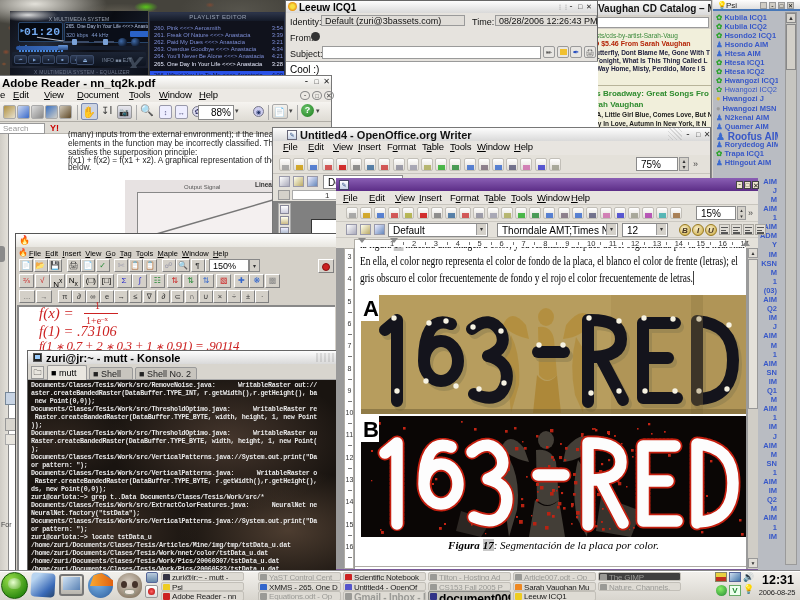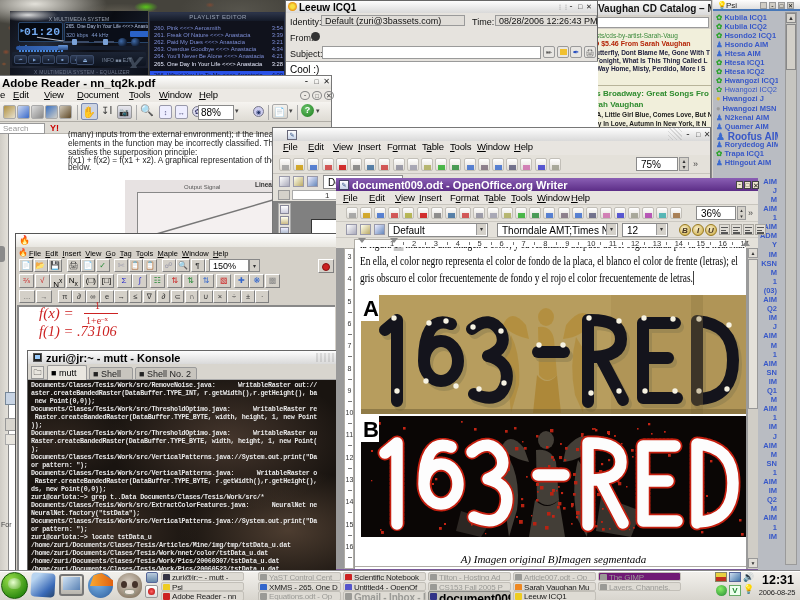--- a/index.html
+++ b/index.html
@@ -213,21 +213,21 @@
     <div class="ab" style="left:62px;top:29px;width:13px;height:14px;background:linear-gradient(135deg,#d0c8b8,#604a28);border-radius:2px;border:1px solid #aaa"></div>
     <div class="sep" style="left:80px;top:29px;height:15px"></div>
 <div class="ab" style="left:84px;top:27px;width:17px;height:17px;background:#cdd4e2;border:1px solid #7a8ab0;border-radius:2px;text-align:center;font-size:11px;line-height:16px">✋</div>
 <div class="ab" style="left:104px;top:29px;width:14px;height:14px;font-size:10px;color:#333">↧I</div>
 <div class="ab" style="left:120px;top:29px;width:15px;height:14px;background:linear-gradient(#e8e8ee,#b8b8c4);border:1px solid #999;border-radius:2px;font-size:8px;text-align:center;line-height:13px">📷</div>
 <div class="sep" style="left:139px;top:29px;height:15px"></div>
 <div class="ab" style="left:143px;top:28px;width:16px;height:15px;font-size:11px;color:#444">🔍</div>
 <div class="ab" style="left:162px;top:29px;width:13px;height:14px;border:1px solid #99a;border-radius:2px;background:#eef;font-size:7px;text-align:center;line-height:13px;color:#447">↕</div>
 <div class="ab" style="left:178px;top:29px;width:13px;height:14px;border:1px solid #99a;border-radius:2px;background:#eef;font-size:7px;text-align:center;line-height:13px;color:#447">↔</div>
 <div class="ab" style="left:195px;top:30px;width:11px;height:11px;border-radius:50%;border:1px solid #778;background:#dde;font-size:7px;line-height:10px;text-align:center;color:#336">✿</div>
-<div class="combo" style="left:201px;top:28.5px;width:36px;height:15px;line-height:14px;padding-left:2px">88%</div>
+<div class="combo" style="left:201px;top:28.5px;width:36px;height:15px;line-height:14px;padding-left:12px">88%</div>
 <div class="ab" style="left:238px;top:31px;font-size:7px;color:#444">▾</div>
 <div class="ab" style="left:256px;top:30px;width:11px;height:11px;border-radius:50%;border:1px solid #778;background:#cce;color:#236;font-size:6px;line-height:10px;text-align:center">◉</div>
 <div class="sep" style="left:271px;top:29px;height:15px"></div>
 <div class="ab" style="left:275px;top:28px;width:16px;height:15px;background:linear-gradient(#f4f2ee,#d8d5ce);border:1px solid #aaa;border-radius:2px;font-size:9px;text-align:center;line-height:14px">📄</div>
 <div class="ab" style="left:292px;top:31px;font-size:7px;color:#444">▾</div>
 <div class="sep" style="left:300px;top:29px;height:15px"></div>
 <div class="ab" style="left:304px;top:28px;width:13px;height:13px;border-radius:50%;background:radial-gradient(circle at 40% 35%,#6ac46a,#1a7a1a);color:#fff;font-size:9px;font-weight:bold;text-align:center;line-height:13px">?</div>
 <div class="ab" style="left:319px;top:31px;font-size:7px;color:#444">▾</div>
     <div class="ab" style="left:0;top:46px;width:334px;height:12px;background:#dedbd4;border-bottom:1px solid #b8b5ae"></div>
 <div class="ab" style="left:2px;top:46.5px;width:46px;height:11px;background:#fff;border:1px solid #999;font-size:8px;color:#999;padding-left:3px;line-height:10px">Search Web</div>
@@ -249,20 +249,21 @@
       </svg>
     </div>
     <div class="ab" style="left:8px;top:316px;width:13px;height:13px;background:#c8d4e4;border:1px solid #789"></div>
 <div class="ab" style="left:8px;top:342px;width:13px;height:13px;background:#d8d5ce;border:1px solid #999"></div>
 <div class="ab" style="left:8px;top:358px;width:13px;height:11px;background:#e8e5de;border:1px solid #aaa"></div>
 <div class="ab" style="left:4px;top:445px;font-size:7px;color:#444">For</div>
 </div>
 <div class="win" style="left:272px;top:127px;width:439px;height:444px;background:#e4e1da;border-color:#777">
 <div class="ab tb" style="left:0;top:0;width:437px;height:13px"></div>
 <div class="ab" style="left:14px;top:1.5px;width:10px;height:10px;background:linear-gradient(#fff,#c8d4e8);border:1px solid #667;font-size:6px;text-align:center;color:#358">✎</div>
+<div class="ab" style="left:27px;top:1px;font-size:11px;font-weight:bold;color:#111;white-space:nowrap">Untitled4 - OpenOffice.org Writer</div>
 <div class="ab" style="left:395px;top:0px;width:14px;height:12px;opacity:.25;background:repeating-linear-gradient(45deg,#888 0 1px,transparent 1px 3px)"></div>
 <div class="ab" style="left:411px;top:3px;width:8px;height:8px;font-size:10px;line-height:5px;text-align:center;color:#333">-</div>
 <div class="ab" style="left:421px;top:3px;width:8px;height:8px;font-size:7px;line-height:8px;text-align:center;color:#333">□</div>
 <div class="ab" style="left:430px;top:3px;width:8px;height:8px;font-size:8px;line-height:8px;text-align:center;color:#333">✕</div>
 <div class="ab menu" style="left:0;top:13px;width:437px;height:14px;background:#e8e5e0">
 <span style="position:absolute;left:10px"><u>F</u>ile</span>
       <span style="position:absolute;left:35px"><u>E</u>dit</span>
       <span style="position:absolute;left:60px"><u>V</u>iew</span>
       <span style="position:absolute;left:85px"><u>I</u>nsert</span>
       <span style="position:absolute;left:114px">F<u>o</u>rmat</span>
@@ -413,20 +414,21 @@
     <div class="ab" style="left:1px;top:71px;width:318px;height:266px;background:#fff;border-top:2px solid #888;border-left:2px solid #888"></div>
 <div class="ab" style="left:23px;top:69px;width:290px;height:36px;color:#cc2222;font-family:'Liberation Serif',serif;font-style:italic;font-size:15px">
 <span class="ab" style="left:0;top:2px">f(x) =</span>
 <span class="ab" style="left:56px;top:-3px;font-size:10px;font-style:normal">1</span>
 <span class="ab" style="left:47px;top:11.5px;font-size:10px;font-style:normal">1+e<span style="font-size:7px;vertical-align:3px">–x</span></span>
 <svg class="ab" style="left:45px;top:9px" width="34" height="3">
         <line x1="0" y1="1.5" x2="34" y2="1.5" stroke="#cc2222" stroke-width="1.2"></line>
       </svg>
 </div>
 <div class="ab" style="left:23px;top:89px;color:#cc2222;font-family:'Liberation Serif',serif;font-style:italic;font-size:14.5px">f(1) = .73106</div>
+<div class="ab" style="left:23px;top:104px;color:#cc2222;font-family:'Liberation Serif',serif;font-style:italic;font-size:13px;letter-spacing:-0.3px">f(1 <span style="font-size:10px">∗</span> 0.7 + 2 <span style="font-size:10px">∗</span> 0.3 + 1 <span style="font-size:10px">∗</span> 0.91) = .90114</div>
 </div>
 <div class="win" style="left:27px;top:350px;width:317px;height:221px;background:#d8d5ce;border-color:#666">
 <div class="ab tb" style="left:0;top:0;width:315px;height:13px"></div>
 <div class="ab" style="left:5px;top:2px;width:9px;height:9px;background:#222;border:1px solid #555">
       <div class="ab" style="left:1px;top:1px;width:5px;height:4px;background:#9cf"></div>
     </div>
 <div class="ab" style="left:18px;top:0.5px;font-size:11px;font-weight:bold;color:#000;white-space:nowrap">zuri@jr:~ - mutt - Konsole</div>
 <div class="ab" style="left:288px;top:2px;width:22px;height:9px;opacity:.3;background:repeating-linear-gradient(90deg,#999 0 2px,#ddd 2px 4px)"></div>
 <div class="ab" style="left:0;top:13px;width:315px;height:16px;background:#d8d5ce;border-bottom:1px solid #aaa"></div>
 <div class="ab" style="left:3px;top:15px;width:13px;height:13px;background:#e8e5de;border:1px solid #999;font-size:8px;text-align:center;line-height:12px">🗀</div>
@@ -457,21 +459,20 @@
 zuri@carlota:~&gt; locate tstData_u
 /home/zuri/Documents/Clases/Tesis/Articles/Mine/img/tmp/tstData_u.dat
 /home/zuri/Documents/Clases/Tesis/Work/nnet/color/tstData_u.dat
 /home/zuri/Documents/Clases/Tesis/Work/Pics/20060307/tstData_u.dat
 /home/zuri/Documents/Clases/Tesis/Work/Pics/20060523/tstData_u.dat</pre>
 </div>
   </div>
 <div class="win" style="left:336px;top:178px;width:422px;height:393px;background:#e4e1da;border:2px solid #7a5a9a;border-top:none">
 <div class="ab" style="left:-2px;top:0;width:422px;height:13px;background:linear-gradient(#8a5fb4,#5c2d87)"></div>
 <div class="ab" style="left:1px;top:1.5px;width:10px;height:10px;background:linear-gradient(#fff,#c8d4e8);border:1px solid #446;font-size:6px;text-align:center;color:#358">✎</div>
-<div class="ab" style="left:14px;top:0.5px;font-size:11px;font-weight:bold;color:#fff;white-space:nowrap">document009.odt - OpenOffice.org Writer</div>
 <div class="ab" style="left:398px;top:2.5px;width:7px;height:8px;background:#ece4cc;border:1px solid #444;font-size:8px;line-height:4px;text-align:center;color:#222">-</div>
 <div class="ab" style="left:406px;top:2.5px;width:7px;height:8px;background:#ece4cc;border:1px solid #444;font-size:6px;line-height:7px;text-align:center;color:#222">□</div>
 <div class="ab" style="left:414px;top:2.5px;width:7px;height:8px;background:#ece4cc;border:1px solid #444;font-size:7px;line-height:7px;text-align:center;color:#222">✕</div>
 <div class="ab menu" style="left:-2px;top:13px;width:422px;height:14px;background:#e8e5e0;border-bottom:1px solid #c8c5be">
 <span style="position:absolute;left:7px;top:1px"><u>F</u>ile</span>
       <span style="position:absolute;left:33px;top:1px"><u>E</u>dit</span>
       <span style="position:absolute;left:59px;top:1px"><u>V</u>iew</span>
       <span style="position:absolute;left:83px;top:1px"><u>I</u>nsert</span>
       <span style="position:absolute;left:114px;top:1px">F<u>o</u>rmat</span>
       <span style="position:absolute;left:148px;top:1px">T<u>a</u>ble</span>
@@ -545,21 +546,21 @@
     </div>
     <div class="ab" style="left:304.1px;top:29px;width:12px;height:12px;background:linear-gradient(#fefefe,#e0ddd6);border:1px solid #c2bfb8;border-radius:2px">
       <div class="ab" style="left:2px;top:5px;width:7px;height:5px;background:#a3a;opacity:.8"></div>
     </div>
     <div class="ab" style="left:318.20000000000005px;top:29px;width:12px;height:12px;background:linear-gradient(#fefefe,#e0ddd6);border:1px solid #c2bfb8;border-radius:2px">
       <div class="ab" style="left:2px;top:5px;width:7px;height:5px;background:#3aa;opacity:.8"></div>
     </div>
     <div class="ab" style="left:332.30000000000007px;top:29px;width:12px;height:12px;background:linear-gradient(#fefefe,#e0ddd6);border:1px solid #c2bfb8;border-radius:2px">
       <div class="ab" style="left:2px;top:5px;width:7px;height:5px;background:#963;opacity:.8"></div>
     </div>
-    <div class="combo" style="left:358px;top:28px;width:40px;height:14px;line-height:13px;padding-left:4px">36%</div>
+    <div class="combo" style="left:358px;top:28px;width:40px;height:14px;line-height:13px;padding-left:4px">15%</div>
 <div class="ab" style="left:399px;top:28px;width:9px;height:14px;background:#d4d1ca;border:1px solid #999;font-size:5px;text-align:center;line-height:6px;color:#333">▴<br>▾</div>
 <div class="ab" style="left:410px;top:30px;width:10px;height:11px;color:#444;font-size:9px">»</div>
     <div class="ab" style="left:-2px;top:44px;width:422px;height:16px;background:#e4e1da;border-bottom:1px solid #ccc9c2"></div>
 <div class="ab" style="left:8px;top:46px;width:11px;height:11px;background:linear-gradient(135deg,#fff,#aab);border:1px solid #99a"></div>
 <div class="ab" style="left:22px;top:46px;width:11px;height:11px;background:linear-gradient(135deg,#ffe,#ba6);border:1px solid #99a"></div>
 <div class="ab" style="left:36px;top:46px;width:11px;height:11px;background:linear-gradient(135deg,#eef,#68b);border:1px solid #99a"></div>
 <div class="combo" style="left:50px;top:45px;width:100px;height:14px;line-height:13px;padding-left:4px">Default<span style="position:absolute;right:1px;top:0px;width:10px;height:11px;background:#d4d1ca;border-left:1px solid #999;text-align:center;font-size:6px;line-height:11px;color:#333">▾</span></div>
 <div class="combo" style="left:159px;top:45px;width:121px;height:14px;line-height:13px;padding-left:4px;white-space:nowrap;overflow:hidden">Thorndale AMT;Times Ne<span style="position:absolute;right:1px;top:0px;width:10px;height:11px;background:#d4d1ca;border-left:1px solid #999;text-align:center;font-size:6px;line-height:11px;color:#333">▾</span></div>
 <div class="combo" style="left:284px;top:45px;width:46px;height:14px;line-height:13px;padding-left:4px">12<span style="position:absolute;right:1px;top:0px;width:10px;height:11px;background:#d4d1ca;border-left:1px solid #999;text-align:center;font-size:6px;line-height:11px;color:#333">▾</span></div>
     <div class="ab" style="left:341px;top:45.5px;width:12px;height:12px;border-radius:50%;background:radial-gradient(circle at 40% 35%,#f8edc8,#caa93c);border:1px solid #997a20;font-size:8px;font-weight:bold;font-style:italic;text-align:center;line-height:11px;color:#432">B</div>
@@ -899,21 +900,21 @@
 <path d="M90,29 C70,22 63,40 63,66 M63,66 a17,20 0 1,0 34,0 a17,20 0 1,0 -34,0" stroke="#fdfdfd" stroke-width="11.5" fill="none" stroke-linecap="round" stroke-linejoin="round"></path>
 <path d="M111,34 Q129,19 140,37 Q147,53 127,61 M127,61 Q150,67 145,88 Q139,110 113,99" stroke="#fdfdfd" stroke-width="11.5" fill="none" stroke-linecap="round" stroke-linejoin="round"></path>
 <path d="M177,57 L203,57" stroke="#fdfdfd" stroke-width="11.5" fill="none" stroke-linecap="round" stroke-linejoin="round"></path>
 <path d="M227,107 L227,25 Q260,24 260,44 Q260,62 229,62 M240,63 L262,105" stroke="#fdfdfd" stroke-width="11.5" fill="none" stroke-linecap="round" stroke-linejoin="round"></path>
 <path d="M314,28 L282,28 L282,103 L316,103 M282,63 L307,63" stroke="#fdfdfd" stroke-width="11.5" fill="none" stroke-linecap="round" stroke-linejoin="round"></path>
 <path d="M336,105 L336,26 Q372,29 372,65 Q372,103 337,104" stroke="#fdfdfd" stroke-width="11.5" fill="none" stroke-linecap="round" stroke-linejoin="round"></path>
       </g>
 <rect x="0" y="0" width="18" height="26" fill="#fff"></rect>
 <text x="2" y="21" font-family="Liberation Sans,sans-serif" font-size="22" font-weight="bold" fill="#000">B</text>
 </svg>
-<div class="ab" style="left:23px;top:375px;width:385px;text-align:center;font-family:'Liberation Serif',serif;font-style:italic;font-size:11px;color:#000">A) Imagen original B)Imagen segmentada</div>
+    <div class="ab" style="left:23px;top:361px;width:385px;text-align:center;font-family:'Liberation Serif',serif;font-style:italic;font-size:11px;color:#000"><b>Figura <span style="background:#c8c8c8">17</span></b>: Segmentación de la placa por color.</div>
 <div class="ab" style="left:17px;top:388px;width:391px;height:1px;background:#b0ada6"></div>
   </div>
 <div class="ab" style="left:0;top:571px;width:800px;height:29px;background:linear-gradient(#f2f0ec,#d8d5ce);border-top:1px solid #fff;box-shadow:0 -1px 0 #888"></div>
 <div class="ab" style="left:1px;top:572px;width:27px;height:27px;border-radius:50%;background:radial-gradient(circle at 35% 30%,#9ae04a,#2c8a10 75%);border:1px solid #1a5a08"></div>
 <div class="ab" style="left:8px;top:578px;width:13px;height:11px;border-radius:50% 50% 40% 40%;background:radial-gradient(circle at 40% 40%,#e8ffd0,#58a828)"></div>
 <div class="ab" style="left:31px;top:573px;width:24px;height:24px;background:linear-gradient(135deg,#b8d4f0 20%,#3a6ab8 70%,#28456a);border-radius:4px;transform:rotate(3deg)"></div>
 <div class="ab" style="left:59px;top:574px;width:25px;height:22px;background:linear-gradient(#e8e6e0,#b8b5ae);border:2px solid #777;border-radius:3px">
     <div class="ab" style="left:2px;top:1px;width:17px;height:13px;background:linear-gradient(135deg,#cfe2f4,#5a82b4)"></div>
   </div>
 <div class="ab" style="left:88px;top:573px;width:25px;height:25px;border-radius:50%;background:radial-gradient(circle at 40% 40%,#7ab4e8,#2a5a9a)"></div>
@@ -979,27 +980,27 @@
 <div class="ab" style="left:10px;top:0px;font-size:8px;font-weight:normal;color:#9a9a96;letter-spacing:-0.2px">Article007.odt - Op</div>
   </div>
 <div class="ab" style="left:513px;top:581.6px;width:83px;height:9.4px;background:#dedbd4;border:1px solid #c2bfb8;border-radius:2px;overflow:hidden;white-space:nowrap">
 <div class="ab" style="left:1px;top:1px;width:7px;height:7px;background:#e82;border-radius:1px"></div>
 <div class="ab" style="left:10px;top:0px;font-size:8px;font-weight:normal;color:#1a1a1a;letter-spacing:-0.2px">Sarah Vaughan Mu</div>
   </div>
 <div class="ab" style="left:513px;top:591.2px;width:83px;height:9.4px;background:#dedbd4;border:1px solid #c2bfb8;border-radius:2px;overflow:hidden;white-space:nowrap">
 <div class="ab" style="left:1px;top:1px;width:7px;height:7px;background:#ec2;border-radius:1px"></div>
 <div class="ab" style="left:10px;top:0px;font-size:8px;font-weight:normal;color:#1a1a1a;letter-spacing:-0.2px">Leeuw ICQ1</div>
   </div>
-<div class="ab" style="left:598px;top:572.0px;width:83px;height:9.4px;background:#701a75;border:1px solid #c2bfb8;border-radius:2px;overflow:hidden;white-space:nowrap">
+<div class="ab" style="left:598px;top:572.0px;width:83px;height:9.4px;background:#404040;border:1px solid #c2bfb8;border-radius:2px;overflow:hidden;white-space:nowrap">
 <div class="ab" style="left:1px;top:1px;width:7px;height:7px;background:#9a9a96;border-radius:1px"></div>
 <div class="ab" style="left:10px;top:0px;font-size:8px;font-weight:normal;color:#9a9a96;letter-spacing:-0.2px">The GIMP</div>
   </div>
 <div class="ab" style="left:598px;top:581.6px;width:83px;height:9.4px;background:#dedbd4;border:1px solid #c2bfb8;border-radius:2px;overflow:hidden;white-space:nowrap">
 <div class="ab" style="left:1px;top:1px;width:7px;height:7px;background:#9a9a96;border-radius:1px"></div>
-<div class="ab" style="left:10px;top:0px;font-size:8px;font-weight:normal;color:#9a9a96;letter-spacing:-0.2px">Layers, Channels,</div>
+<div class="ab" style="left:10px;top:0px;font-size:8px;font-weight:normal;color:#9a9a96;letter-spacing:-0.2px">Nature, Channels,</div>
   </div>
 <div class="ab" style="left:715px;top:572px;width:12px;height:10px;background:linear-gradient(#e8d040 50%,#c03020 50%);border:1px solid #886"></div>
 <div class="ab" style="left:729px;top:572px;width:12px;height:10px;background:linear-gradient(135deg,#cde,#47a);border:1px solid #569"></div>
 <div class="ab" style="left:743px;top:571.5px;width:12px;height:11px;color:#445;font-size:9px">🔊</div>
 <div class="ab" style="left:716px;top:585px;width:11px;height:11px;border-radius:50%;background:radial-gradient(circle at 40% 35%,#8e6,#283)"></div>
 <div class="ab" style="left:729px;top:585px;width:12px;height:11px;background:#efe;border:1px solid #6a6;color:#283;font-size:8px;font-weight:bold;line-height:10px;text-align:center">V</div>
 <div class="ab" style="left:743px;top:584px;width:11px;height:12px;color:#ca2;font-size:9px">💡</div>
 <div class="ab" style="left:758px;top:573px;width:40px;height:13px;font-size:12.5px;font-weight:bold;color:#000;text-align:center">12:31</div>
 <div class="ab" style="left:754px;top:588px;width:46px;height:9px;font-size:7.5px;color:#222;text-align:center;letter-spacing:-0.2px">2006-08-25</div>
 </body></html>

